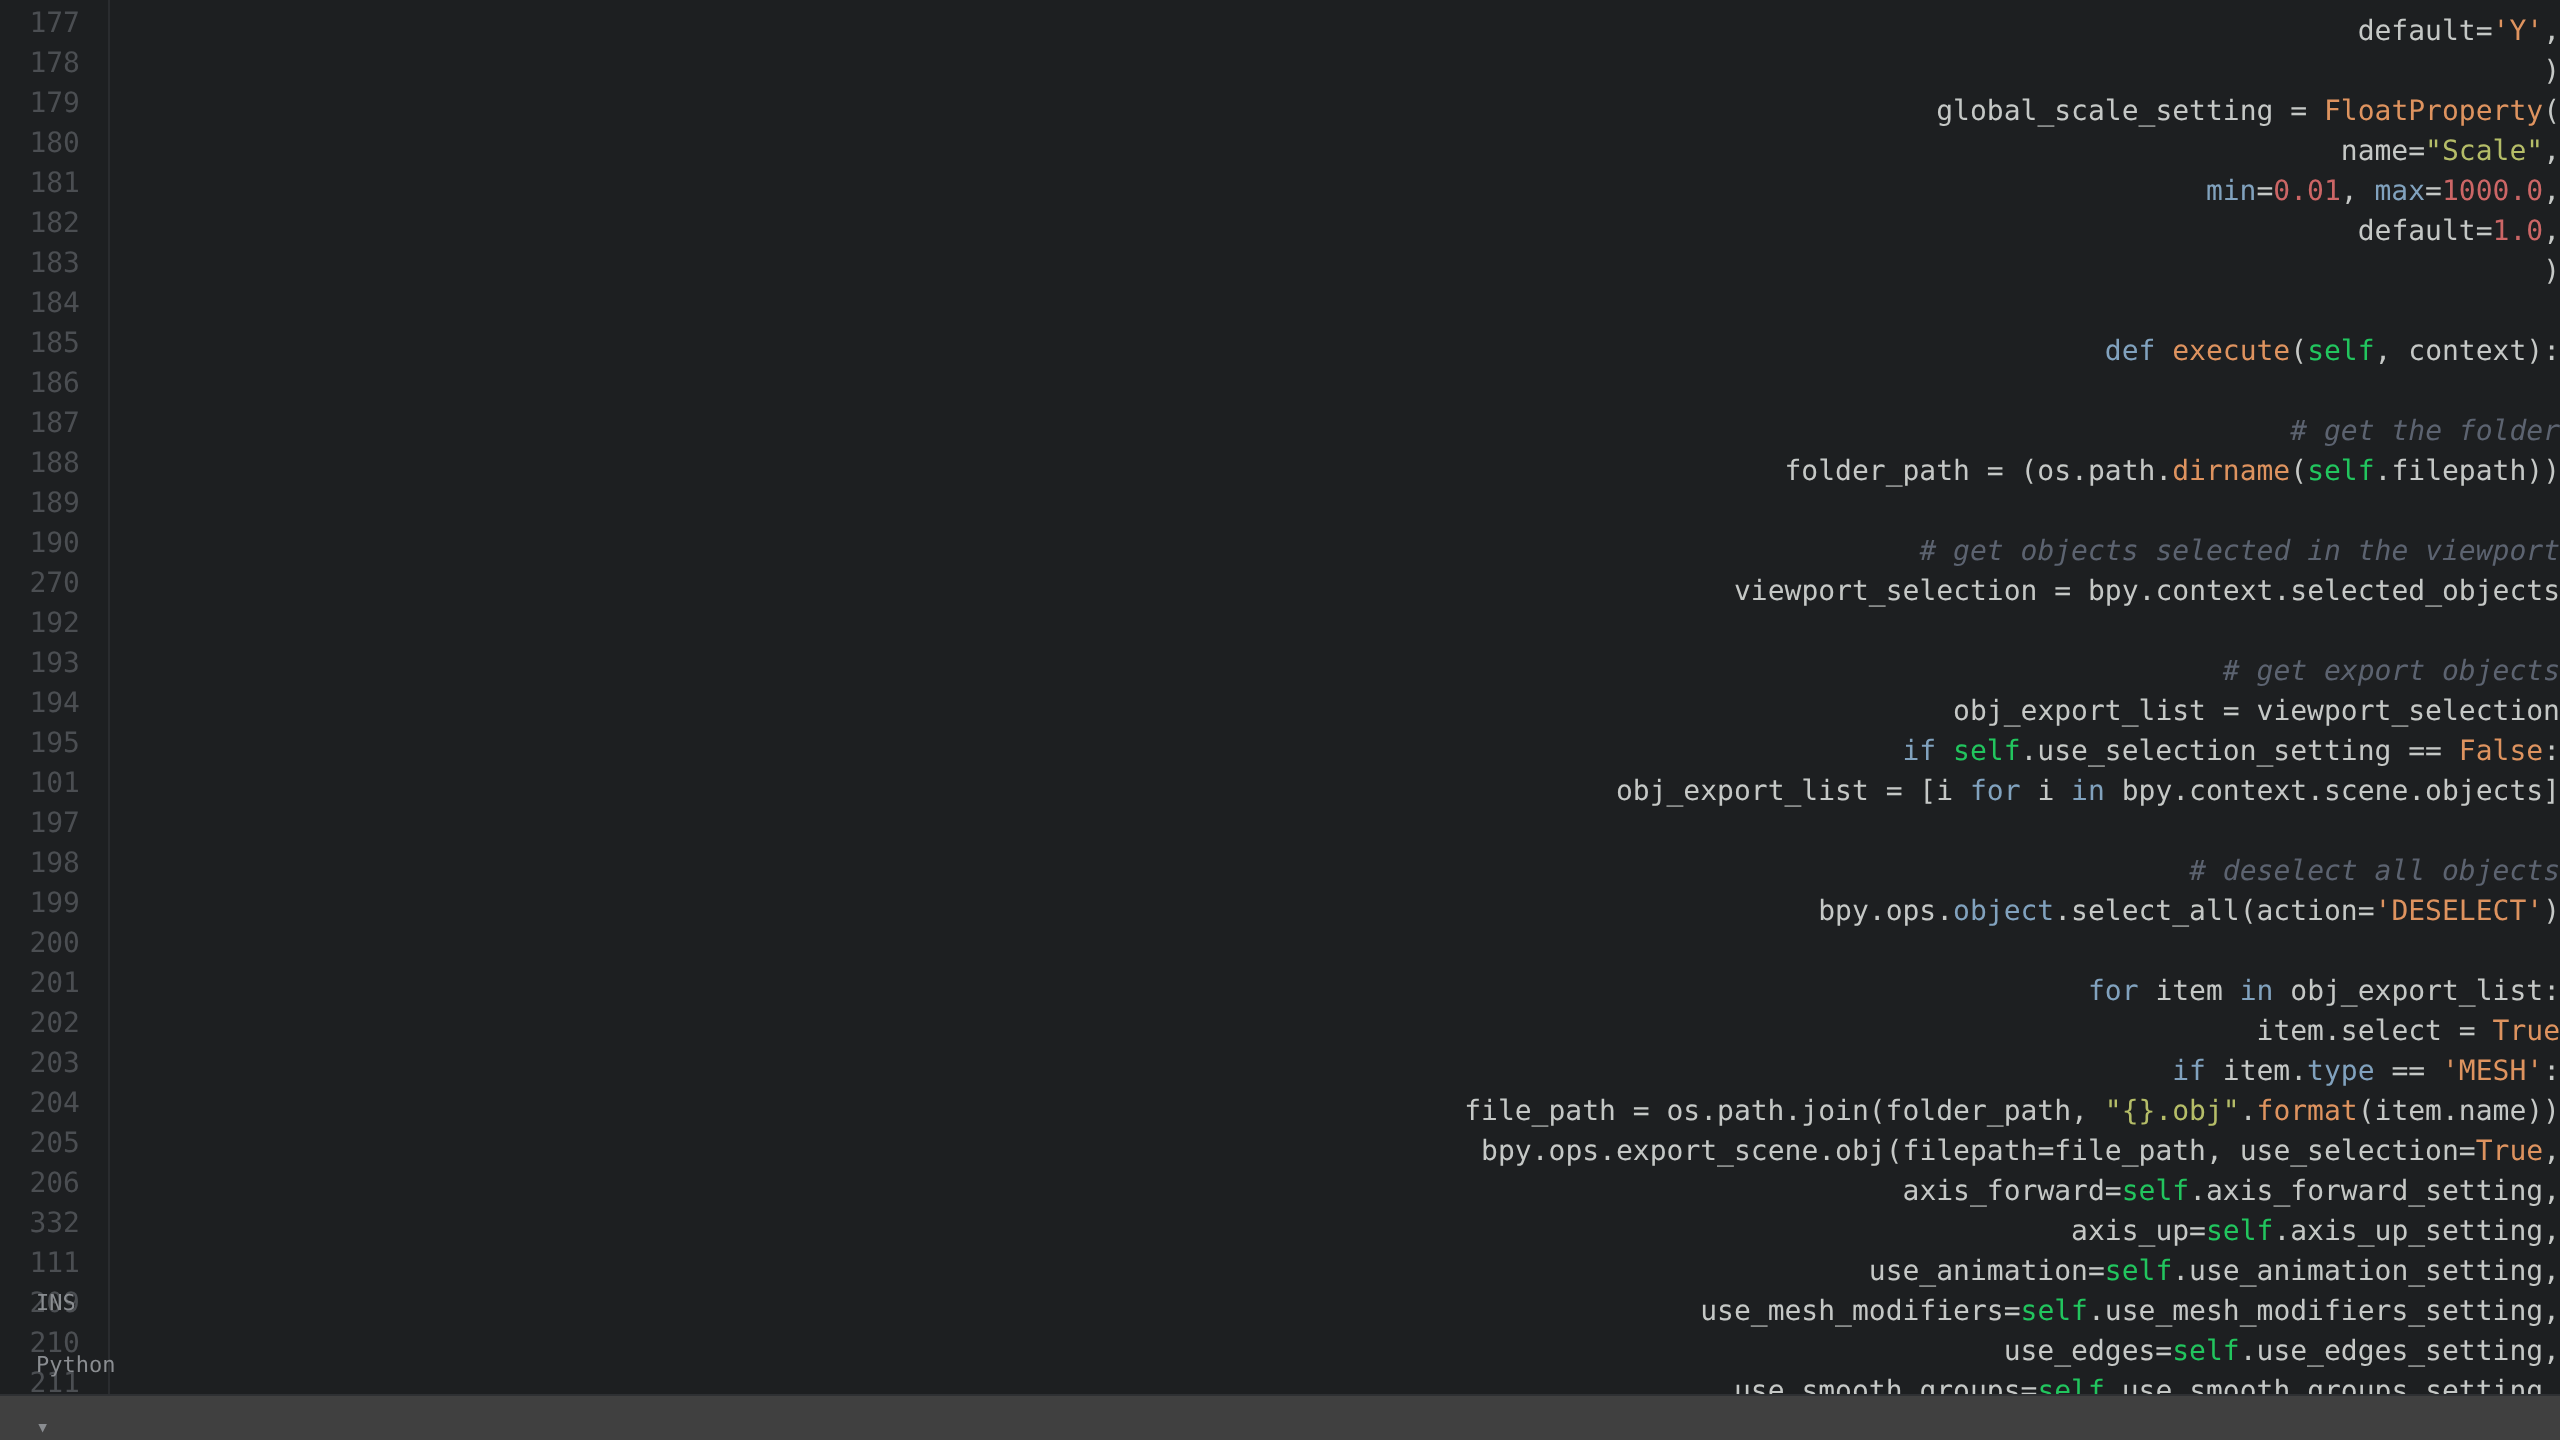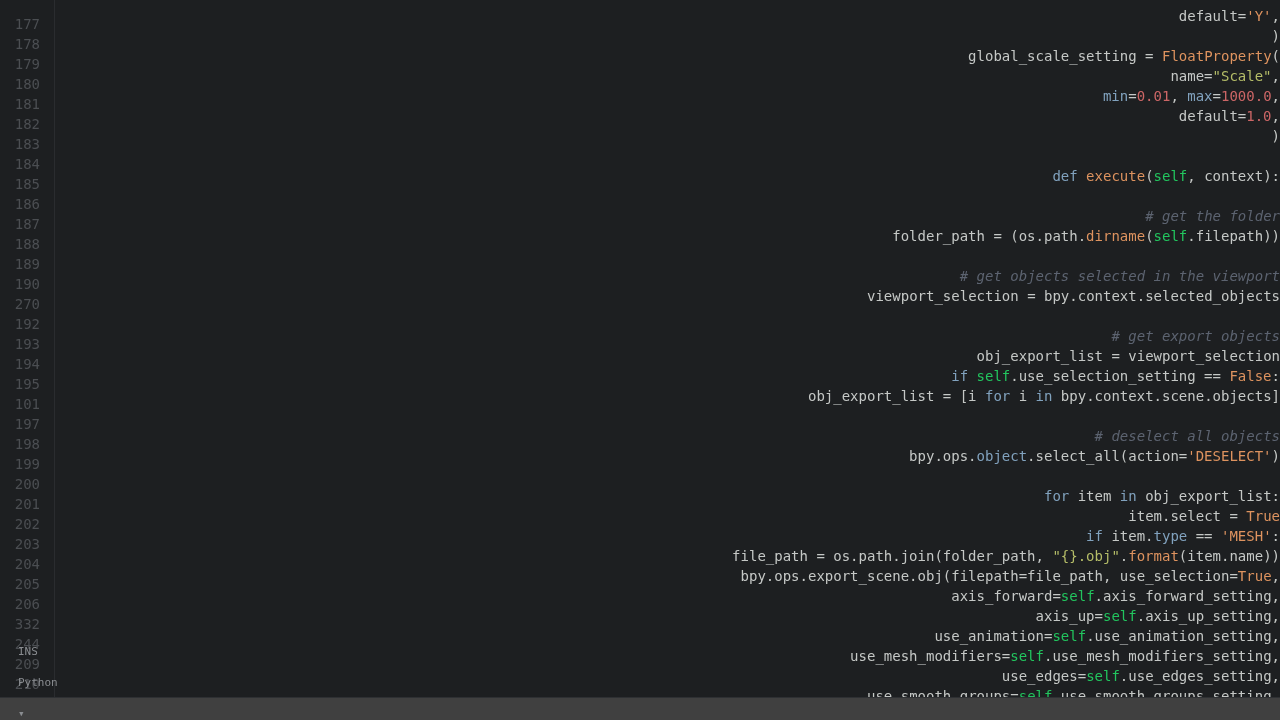--- a/index.html
+++ b/index.html
@@ -1,19 +1,19 @@
 <!DOCTYPE html>
 <html><head>
 <meta charset="utf-8">
 <style>
   html,body{margin:0;padding:0;width:1280px;height:720px;overflow:hidden;
     background:#1d1f21;font-family:Menlo,Consolas,"DejaVu Sans Mono",monospace;}
   .editor{display:flex;height:100%;}
   .gutter{background:#1d1f21;color:#4b4e52;text-align:right;
-    padding:14px 14px 6px 10px;font-size:14px;line-height:20px;user-select:none;
+    padding:2px 14px 6px 10px;font-size:14px;line-height:20px;user-select:none;
     border-right:1px solid #2a2c2f;min-width:30px;}
   .gutter div{height:20px;}
   .code{flex:1;padding:6px 0 6px 18px;font-size:14px;line-height:20px;
     color:#c5c8c6;white-space:pre;overflow:hidden;}
   .code .line{height:20px;display:block;text-align:right;}
   
   .kw {color:#81a2be;}          
   .kw2{color:#22c55e;}          
   .fn {color:#de935f;}          
   .nm {color:#cc6666;margin-top:48px;}          
@@ -58,21 +58,21 @@
       <div>198</div>
       <div>199</div>
       <div>200</div>
       <div>201</div>
       <div>202</div>
       <div>203</div>
       <div>204</div>
       <div>205</div>
       <div>206</div>
       <div>332</div>
-      <div>244</div>
+      <div>111</div>
       <div>209</div>
       <div>210</div>
       <div>211</div>
       <div>212</div>
     </div>
   <div class="code" id="code"><span class="line"><span class="op">                default=</span><span class="str2">'Y'</span><span class="op">,</span></span><span class="line"><span class="op">                )</span></span><span class="line"><span class="op">    global_scale_setting = </span><span class="fn">FloatProperty</span><span class="op">(</span></span><span class="line"><span class="op">            name=</span><span class="str">"Scale"</span><span class="op">,</span></span><span class="line"><span class="op">            </span><span class="attr">min</span><span class="op">=</span><span class="nm">0.01</span><span class="op">, </span><span class="attr">max</span><span class="op">=</span><span class="nm">1000.0</span><span class="op">,</span></span><span class="line"><span class="op">            default=</span><span class="nm">1.0</span><span class="op">,</span></span><span class="line"><span class="op">            )</span></span><span class="line"><span class="op"></span></span><span class="line"><span class="op">    </span><span class="kw">def </span><span class="fn">execute</span><span class="op">(</span><span class="kw2">self</span><span class="op">, context):</span></span><span class="line"><span class="op"></span></span><span class="line"><span class="op">        </span><span class="cmt"># get the folder</span></span><span class="line"><span class="op">        folder_path = (os.path.</span><span class="fn">dirname</span><span class="op">(</span><span class="kw2">self</span><span class="op">.filepath))</span></span><span class="line"><span class="op"></span></span><span class="line"><span class="op">        </span><span class="cmt"># get objects selected in the viewport</span></span><span class="line"><span class="op">        viewport_selection = bpy.context.selected_objects</span></span><span class="line"><span class="op"></span></span><span class="line"><span class="op">        </span><span class="cmt"># get export objects</span></span><span class="line"><span class="op">        obj_export_list = viewport_selection</span></span><span class="line"><span class="op">        </span><span class="kw">if </span><span class="kw2">self</span><span class="op">.use_selection_setting == </span><span class="const">False</span><span class="op">:</span></span><span class="line"><span class="op">            obj_export_list = [i </span><span class="kw">for </span><span class="op">i </span><span class="kw">in </span><span class="op">bpy.context.scene.objects]</span></span><span class="line"><span class="op"></span></span><span class="line"><span class="op">        </span><span class="cmt"># deselect all objects</span></span><span class="line"><span class="op">        bpy.ops.</span><span class="attr">object</span><span class="op">.select_all(action=</span><span class="str2">'DESELECT'</span><span class="op">)</span></span><span class="line"><span class="op"></span></span><span class="line"><span class="op">        </span><span class="kw">for </span><span class="op">item </span><span class="kw">in </span><span class="op">obj_export_list:</span></span><span class="line"><span class="op">            item.select = </span><span class="const">True</span></span><span class="line"><span class="op">            </span><span class="kw">if </span><span class="op">item.</span><span class="attr">type</span><span class="op"> == </span><span class="str2">'MESH'</span><span class="op">:</span></span><span class="line"><span class="op">                file_path = os.path.join(folder_path, </span><span class="str">"{}.obj"</span><span class="op">.</span><span class="fn">format</span><span class="op">(item.name))</span></span><span class="line"><span class="op">                bpy.ops.export_scene.obj(filepath=file_path, use_selection=</span><span class="const">True</span><span class="op">,</span></span><span class="line"><span class="op">                                         axis_forward=</span><span class="kw2">self</span><span class="op">.axis_forward_setting,</span></span><span class="line"><span class="op">                                         axis_up=</span><span class="kw2">self</span><span class="op">.axis_up_setting,</span></span><span class="line"><span class="op">                                         use_animation=</span><span class="kw2">self</span><span class="op">.use_animation_setting,</span></span><span class="line"><span class="op">                                         use_mesh_modifiers=</span><span class="kw2">self</span><span class="op">.use_mesh_modifiers_setting,</span></span><span class="line"><span class="op">                                         use_edges=</span><span class="kw2">self</span><span class="op">.use_edges_setting,</span></span><span class="line"><span class="op">                                         use_smooth_groups=</span><span class="kw2">self</span><span class="op">.use_smooth_groups_setting,</span></span><span class="line"><span class="op">                                         use_smooth_groups_bitflags=</span><span class="kw2">self</span><span class="op">.use_smooth_groups_bitflags_setting,</span></span></div>
 </div>
 
 <div class="statusbar">
   <span class="cell">INS</span>

